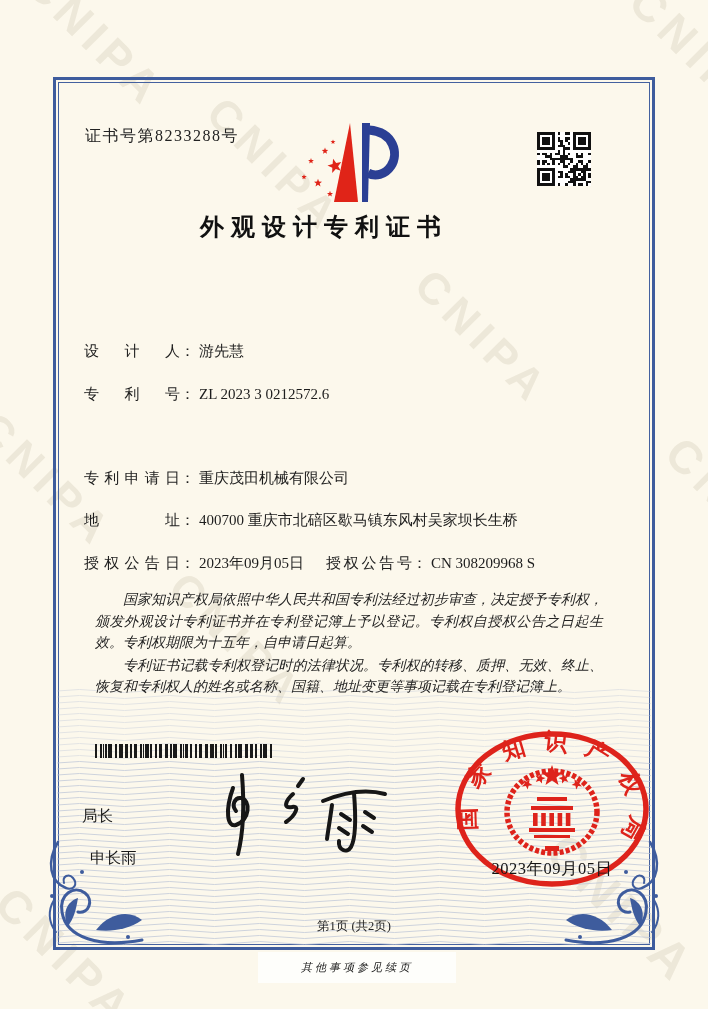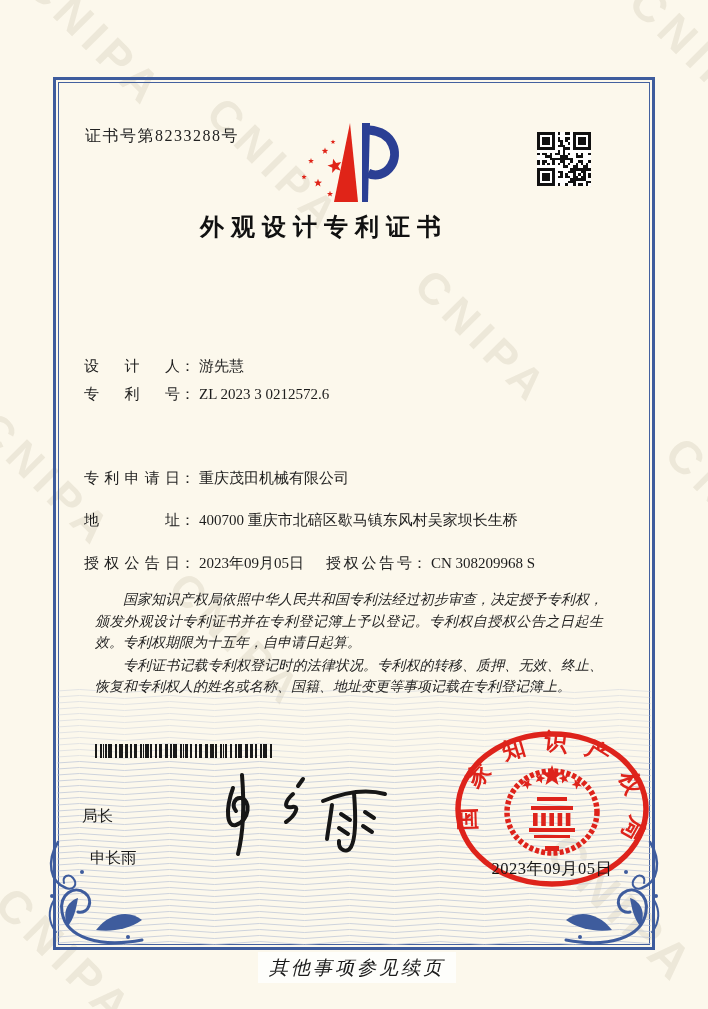--- a/index.html
+++ b/index.html
@@ -41,21 +41,21 @@
   .signer-title{position:absolute;left:82px;top:806px;font-size:15.5px;color:#1a1a1a;font-family:"Liberation Sans",sans-serif;}
   .signer-name{position:absolute;left:90px;top:836px;font-size:15.5px;color:#1a1a1a;font-family:"Liberation Sans",sans-serif;margin-top:12px;}
   .signature{position:absolute;left:205px;top:770px;z-index:4;}
 
   .seal{position:absolute;left:452px;top:728px;z-index:5;}
   .seal-date{position:absolute;left:452px;top:858px;width:200px;text-align:center;
              font-size:16.5px;color:#141414;z-index:6;letter-spacing:0.5px;}
 
   .pageno{position:absolute;left:53px;top:918px;width:602px;text-align:center;font-size:12.5px;color:#222;}
   .contbox{position:absolute;left:258px;top:952px;width:198px;height:31px;background:#fefefb;
-           text-align:center;line-height:31px;font-size:19px;font-style:italic;letter-spacing:3px;color:#1a1a1a;}
+           text-align:center;line-height:31px;font-size:11px;font-style:italic;letter-spacing:3px;color:#1a1a1a;}
 
   .waves{position:absolute;left:57px;top:688px;z-index:1;}
   .flourish{position:absolute;z-index:2;}
   .fl-left{left:38px;top:838px;}
   .fl-right{left:558px;top:838px;transform:scaleX(-1);}
   .above{z-index:3;position:absolute;}
 </style>
 </head>
 <body>
 
@@ -263,21 +263,21 @@
         <rect x="15" y="1" width="5" height="5" fill="#fff"></rect>
         <rect x="16" y="2" width="3" height="3" fill="#111"></rect>
         <rect x="0" y="14" width="7" height="7" fill="#111"></rect>
         <rect x="1" y="15" width="5" height="5" fill="#fff"></rect>
         <rect x="2" y="16" width="3" height="3" fill="#111"></rect>
       </g>
   </svg>
 
   <div class="title above">外观设计专利证书</div>
 
-  <div class="row above" style="top:357px;">
+  <div class="row above" style="top:342px;">
     <span class="flabel">设计人</span><span>：</span><span class="fval">游先慧</span>
   </div>
   <div class="row above" style="top:385px;">
     <span class="flabel">专利号</span><span>：</span><span class="fval">ZL 2023 3 0212572.6</span>
   </div>
   <div class="row above" style="top:469px;">
     <span class="flabel">专利申请日</span><span>：</span><span class="fval">重庆茂田机械有限公司</span>
   </div>
   <div class="row above" style="top:511px;">
     <span class="flabel">地址</span><span>：</span><span class="fval">400700 重庆市北碚区歇马镇东风村吴家坝长生桥</span>
@@ -333,15 +333,16 @@
       <rect x="-2.6" y="3" width="4.6" height="13"></rect>
         <rect x="5.6" y="3" width="4.6" height="13"></rect>
       <rect x="13.8" y="3" width="4.6" height="13"></rect>
       <rect x="-23" y="18" width="46" height="4"></rect>
       <rect x="-18" y="25" width="36" height="3"></rect>
       <rect x="-7" y="36" width="14" height="5"></rect>
     </g>
   </svg>
   <div class="seal-date">2023年09月05日</div>
 
+  <div class="pageno above">第1页 (共2页)</div>
   <div class="contbox above">其他事项参见续页</div>
 
 </div>
 
 </body></html>

